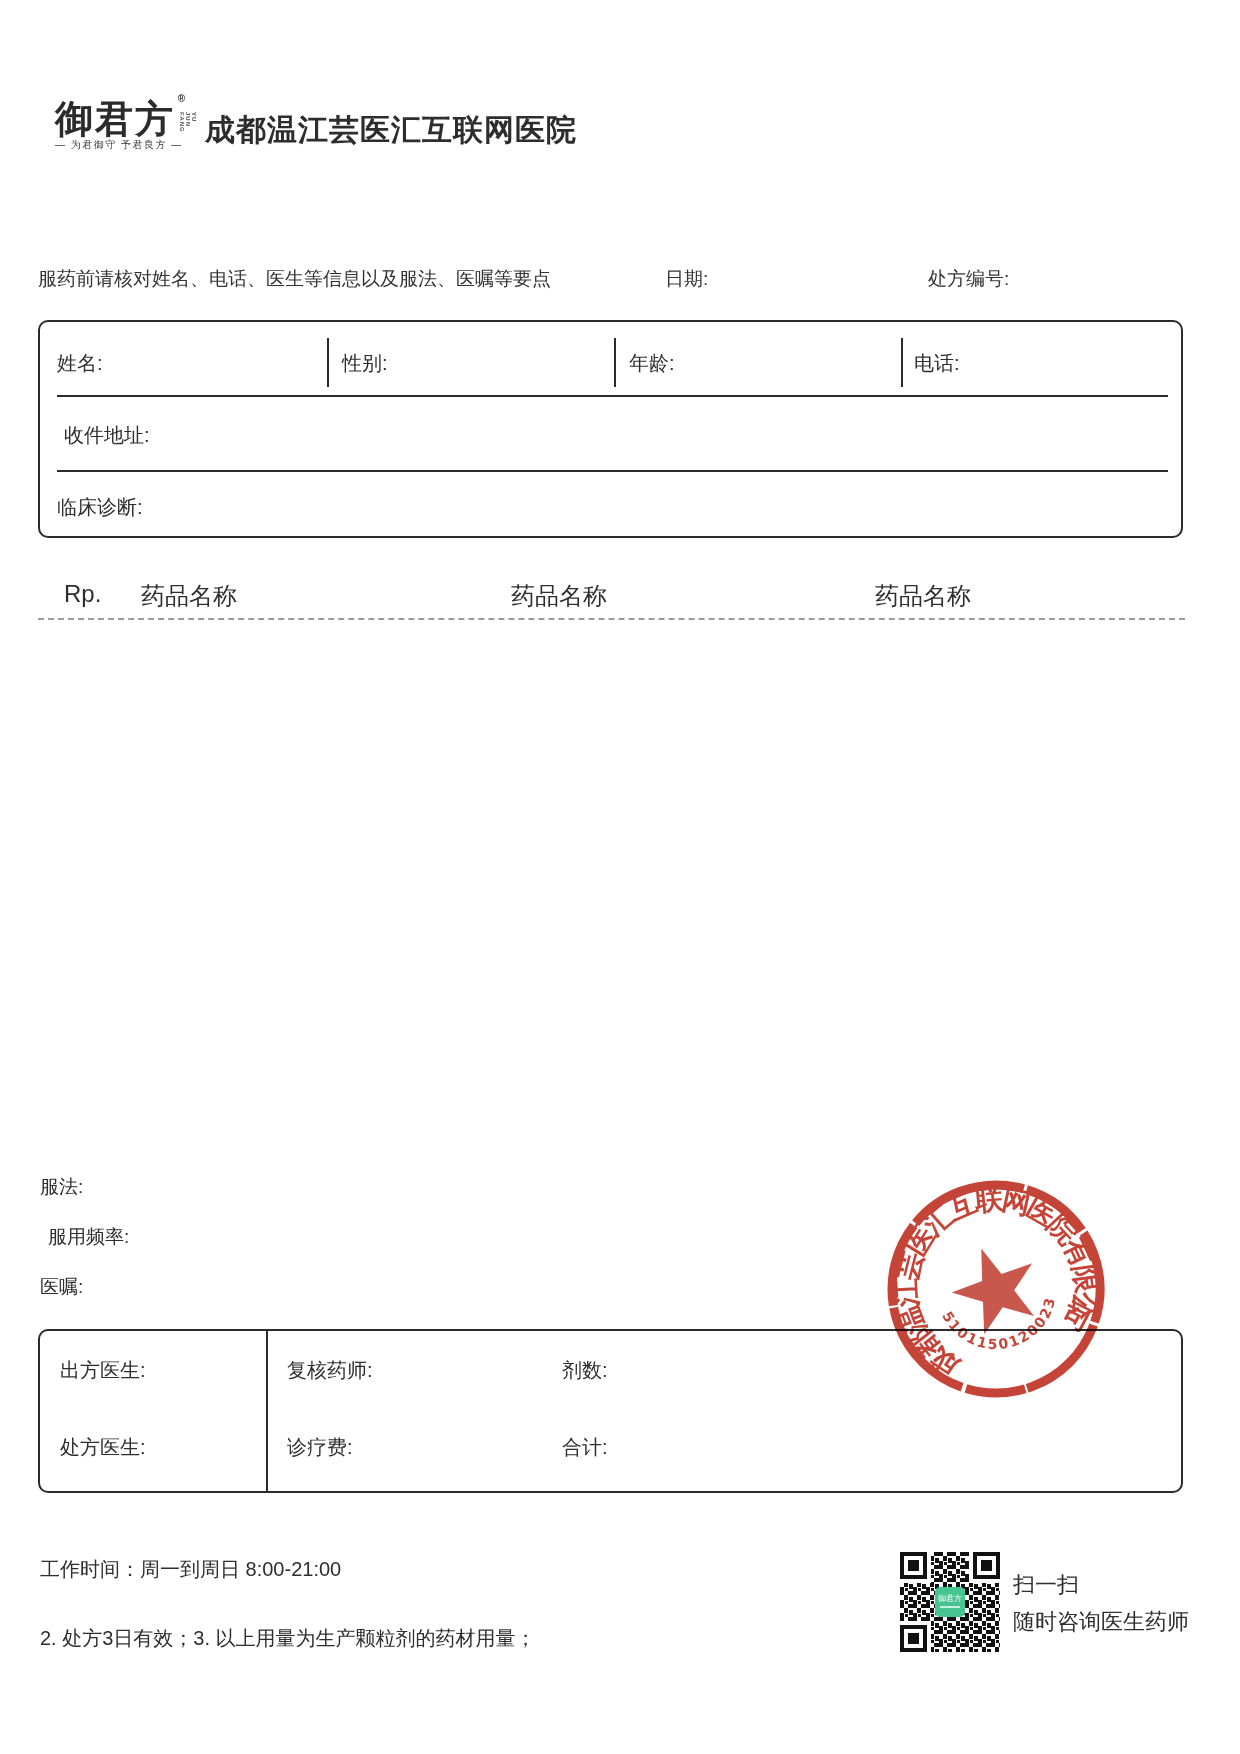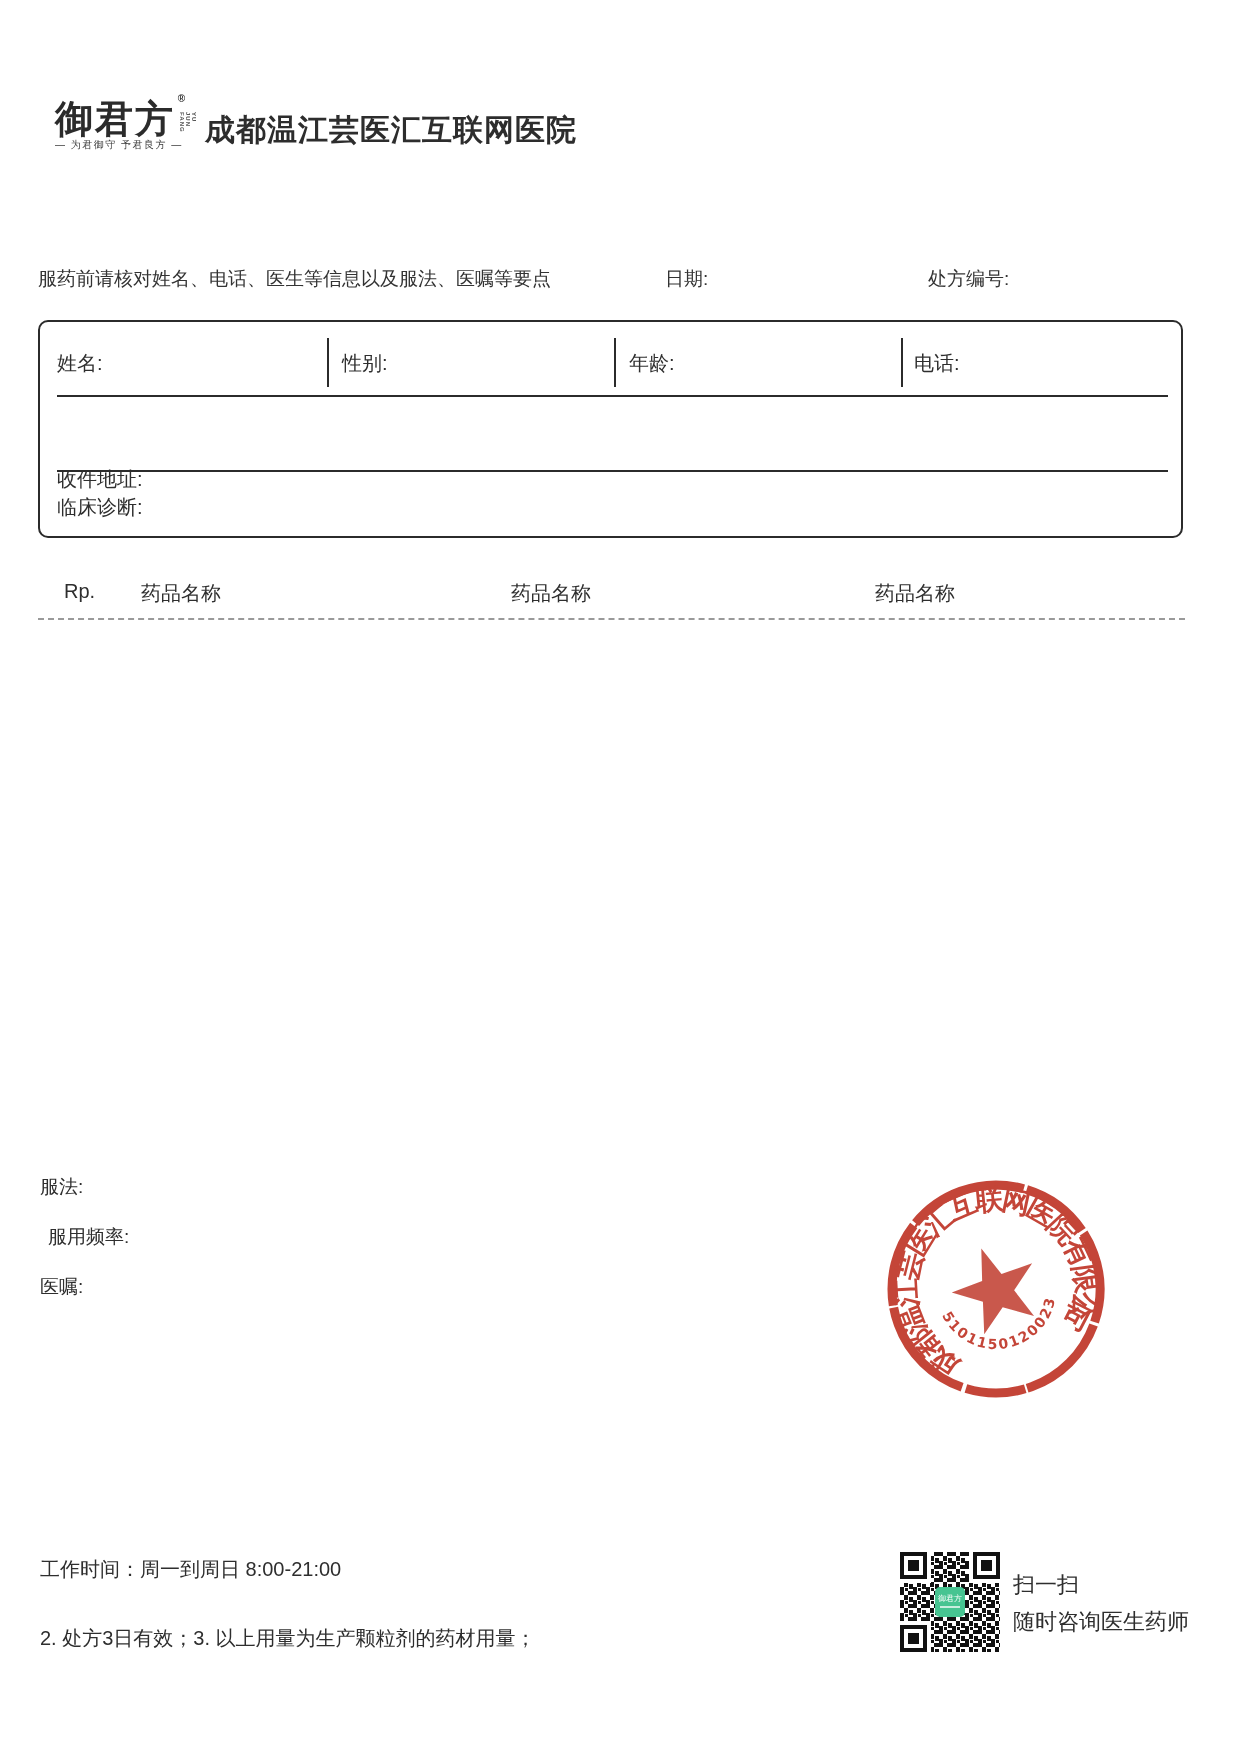--- a/index.html
+++ b/index.html
@@ -40,21 +40,21 @@
   
   .patient-box{
     left:38px;top:320px;width:1145px;height:218px;
     border:2px solid #2b2b2b;border-radius:10px;box-sizing:border-box;
   }
   .pbox-label{position:absolute;font-size:20px;color:#2e2e2e;}
   .vdiv{position:absolute;width:2px;height:49px;top:16px;background:#2b2b2b;}
   .hline{position:absolute;left:17px;width:1111px;height:2px;background:#2b2b2b;}
 
   
-  .rp-row{top:580px;font-size:20px;color:#2e2e2e;}
+  .rp-row{top:580px;font-size:24px;color:#2e2e2e;}
   .dashed-sep{
     left:38px;top:618px;width:1147px;height:0;
     border-top:2px dashed #9a9a9a;
   }
 
   
   .usage-label{font-size:19px;color:#2e2e2e;left:40px;}
 
   
   .signoff-box{
@@ -95,35 +95,44 @@
 
   <div class="abs patient-box">
     <span class="pbox-label" style="left:17px;top:28px;">姓名:</span>
     <span class="pbox-label" style="left:302px;top:28px;">性别:</span>
     <span class="pbox-label" style="left:589px;top:28px;">年龄:</span>
     <span class="pbox-label" style="left:874px;top:28px;">电话:</span>
     <span class="vdiv" style="left:287px;"></span>
     <span class="vdiv" style="left:574px;"></span>
     <span class="vdiv" style="left:861px;"></span>
     <span class="hline" style="top:73px;"></span>
-    <span class="pbox-label" style="left:17px;top:100px;margin-top:44px;">收件地址:</span>
+    <span class="pbox-label" style="left:24px;top:100px;">收件地址:</span>
     <span class="hline" style="top:148px;"></span>
     <span class="pbox-label" style="left:17px;top:172px;">临床诊断:</span>
   </div>
 
   <div class="abs rp-row" style="left:64px;">Rp.</div>
   <div class="abs rp-row" style="left:141px;">药品名称</div>
   <div class="abs rp-row" style="left:511px;">药品名称</div>
   <div class="abs rp-row" style="left:875px;">药品名称</div>
   <div class="abs dashed-sep"></div>
 
   <div class="abs usage-label" style="top:1174px;">服法:</div>
   <div class="abs usage-label" style="top:1224px;margin-left:8px;">服用频率:</div>
   <div class="abs usage-label" style="top:1274px;">医嘱:</div>
 
+  <div class="abs signoff-box">
+    <span class="signoff-div"></span>
+    <span class="sbox-label" style="left:20px;top:26px;">出方医生:</span>
+    <span class="sbox-label" style="left:247px;top:26px;">复核药师:</span>
+    <span class="sbox-label" style="left:522px;top:26px;">剂数:</span>
+    <span class="sbox-label" style="left:20px;top:103px;">处方医生:</span>
+    <span class="sbox-label" style="left:247px;top:103px;">诊疗费:</span>
+    <span class="sbox-label" style="left:522px;top:103px;">合计:</span>
+  </div>
 
   <svg class="abs seal" width="260" height="260" viewBox="0 0 260 260">
     <g transform="rotate(-20 130 130)" fill="#bf3527" stroke="none">
       <circle cx="130" cy="130" r="104" fill="none" stroke="#bf3527" stroke-width="9" stroke-dasharray="70 3 95 2 60 4 110 2 85 3 120 3"></circle>
       <path id="sealTextPath" d="M 73.4 186.6 A 80 80 0 1 1 186.6 186.6 A 80 80 0 1 1 73.4 186.6" fill="none"></path>
       <path id="sealNumPath" d="M 70 130 A 60 60 0 0 0 190 130" fill="none"></path>
       <text font-size="28" font-weight="700" style="letter-spacing:-3.5px;" font-family="DejaVu Sans,Liberation Sans,sans-serif">
         <textPath href="#sealTextPath" startOffset="0">成都温江芸医汇互联网医院有限公司</textPath>
       </text>
       <text font-size="14" font-weight="700" style="letter-spacing:2px;" font-family="DejaVu Sans,Liberation Sans,sans-serif">

